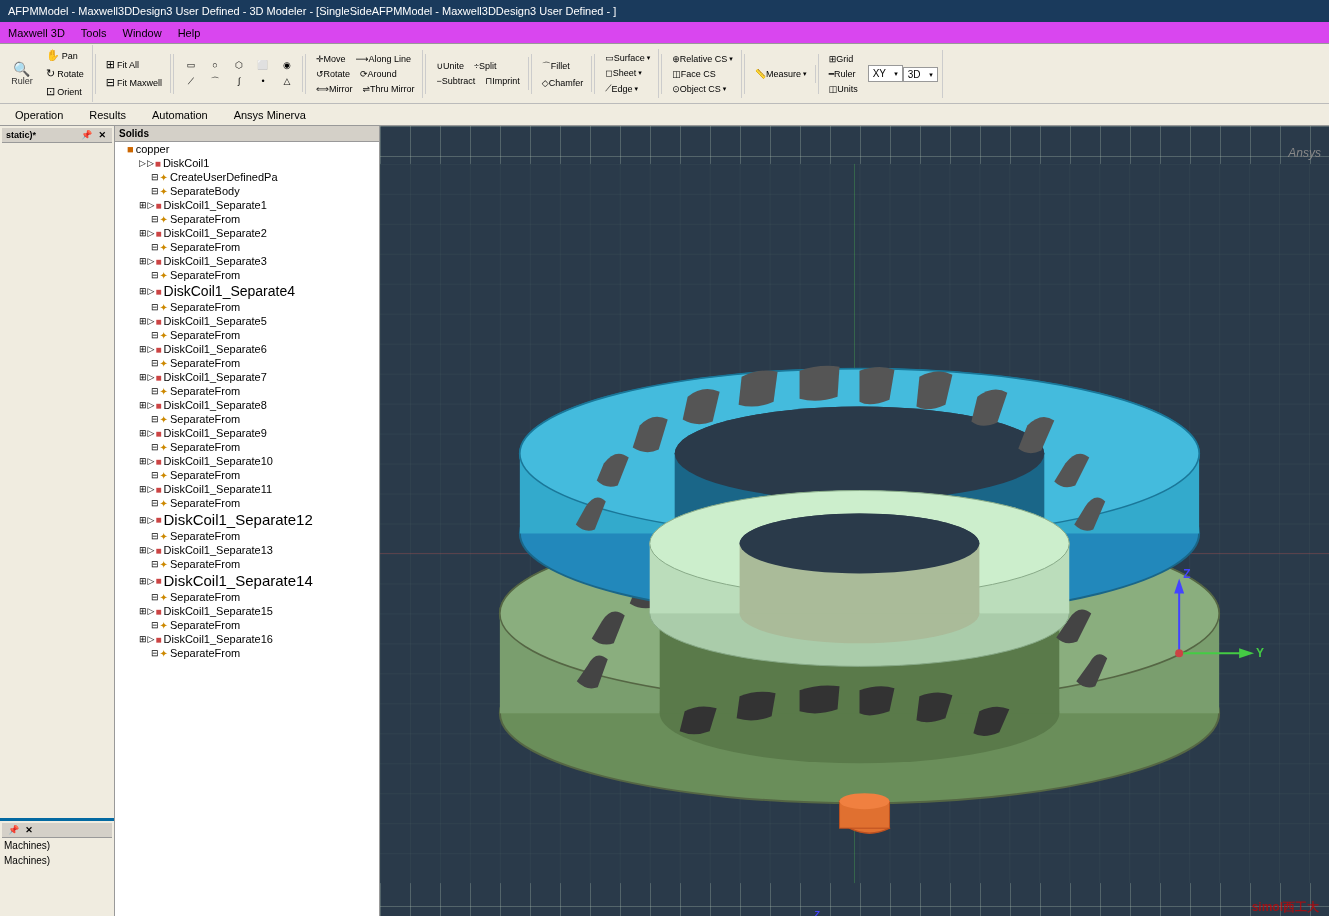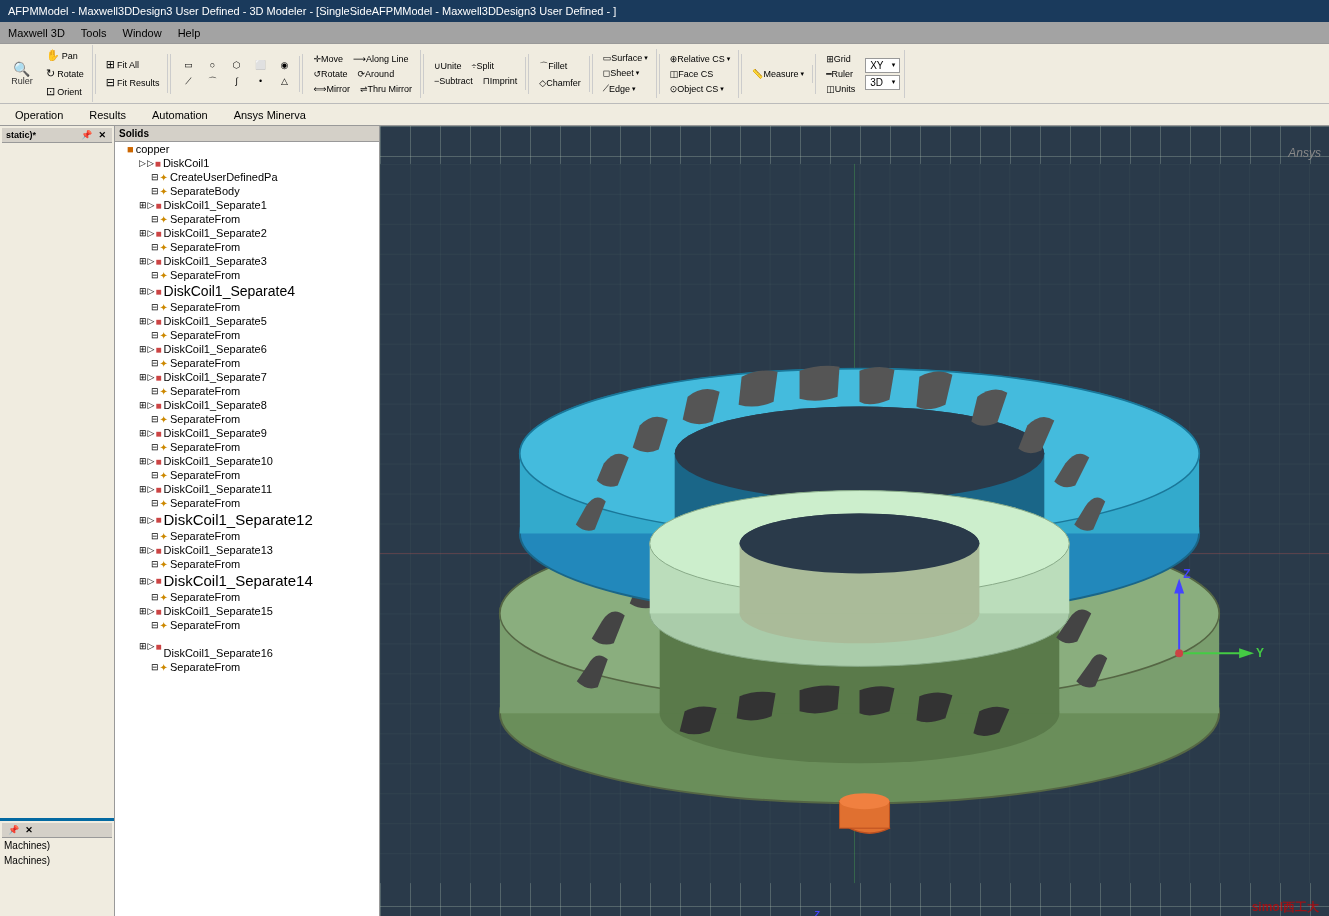--- a/index.html
+++ b/index.html
@@ -2,21 +2,21 @@
 <html><head>
   <meta charset="utf-8">
   <style>
     * { margin: 0; padding: 0; box-sizing: border-box; }
     body { font-family: 'Segoe UI', Arial, sans-serif; font-size: 11px; background: #d4d0c8; overflow: hidden; width: 1329px; height: 916px; }
 
     
     #title-bar { background: #1a3a5c; color: white; height: 22px; display: flex; align-items: center; padding: 0 8px; font-size: 11px; }
 
     
-    #menu-bar { background: #a3a3a3; height: 22px; display: flex; align-items: center; border-bottom: 1px solid #999; }
+    #menu-bar { background: #d946ef; height: 22px; display: flex; align-items: center; border-bottom: 1px solid #999; }
     #menu-bar span { padding: 2px 8px; cursor: pointer; font-size: 11px; }
     .toolbar-section { display: flex; align-items: center; border-right: 1px solid #ccc; padding: 2px 4px; gap: 2px; }
     .tb-btn { display: flex; flex-direction: column; align-items: center; justify-content: center; padding: 2px 4px; cursor: pointer; font-size: 9px; min-width: 36px; border: 1px solid transparent; }
     .tb-btn .icon { font-size: 14px; line-height: 1; }
     .tb-btn .label { font-size: 9px; color: #333; white-space: nowrap; }
     .tb-group { display: flex; flex-direction: column; gap: 1px; }
     .tb-row { display: flex; align-items: center; gap: 2px; }
     .tb-small { display: flex; align-items: center; padding: 1px 3px; cursor: pointer; font-size: 9px; white-space: nowrap; border: 1px solid transparent; }
     .tb-small .icon { margin-right: 2px; font-size: 11px; }
     .tb-dropdown { display: flex; align-items: center; padding: 1px 3px; cursor: pointer; border: 1px solid transparent; font-size: 9px; white-space: nowrap; }
@@ -104,21 +104,21 @@
   </div>
   <div class="sep"></div>
   <div class="toolbar-section">
     <div class="tb-group">
       <div class="tb-small">
         <span class="icon">⊞</span>
         <span>Fit All</span>
       </div>
       <div class="tb-small">
         <span class="icon">⊟</span>
-        <span>Fit Results</span>
+        <span>Fit Maxwell</span>
       </div>
     </div>
   </div>
   <div class="sep"></div>
 
   <div class="toolbar-section">
     <div class="tb-group">
       <div class="tb-row">
         <div class="tb-btn" style="min-width:22px;padding:1px;">
             <span>▭</span>
@@ -291,21 +291,21 @@
       </div>
       <div class="tb-small">
         <span>━</span>
         <span>Ruler</span>
       </div>
       <div class="tb-small">
         <span>◫</span>
         <span>Units</span>
       </div>
     </div>
-    <div style="display:flex;flex-direction:column;margin-left:4px;">
+    <div style="display:flex;margin-left:4px;">
       <div class="combo-box">
         <span>XY</span>
         <span class="arr">▾</span>
       </div>
       <div class="combo-box" style="margin-top:2px;">
         <span>3D</span>
         <span class="arr">▾</span>
       </div>
     </div>
   </div>
@@ -565,21 +565,21 @@
           <span style="display:inline-block;width:36px;"></span>
           <span style="font-size:9px;margin-right:1px;">⊟</span>
           <span style="color:#cc8800;font-size:10px;margin-right:2px;">✦</span>
           <span style="font-size:11px;">SeparateFrom</span>
         </div>
         <div class="tree-item">
           <span style="display:inline-block;width:24px;"></span>
           <span style="font-size:9px;margin-right:1px;">⊞</span>
           <span style="font-size:9px;margin-right:1px;">▷</span>
           <span style="color:#cc4444;font-size:10px;margin-right:2px;">■</span>
-          <span style="font-size:11px;margin-top:14px;">DiskCoil1_Separate16</span>
+          <span style="font-size:11px;">DiskCoil1_Separate16</span>
         </div>
         <div class="tree-item">
           <span style="display:inline-block;width:36px;"></span>
           <span style="font-size:9px;margin-right:1px;">⊟</span>
           <span style="color:#cc8800;font-size:10px;margin-right:2px;">✦</span>
           <span style="font-size:11px;">SeparateFrom</span>
         </div>
       </div>
   </div>
 

